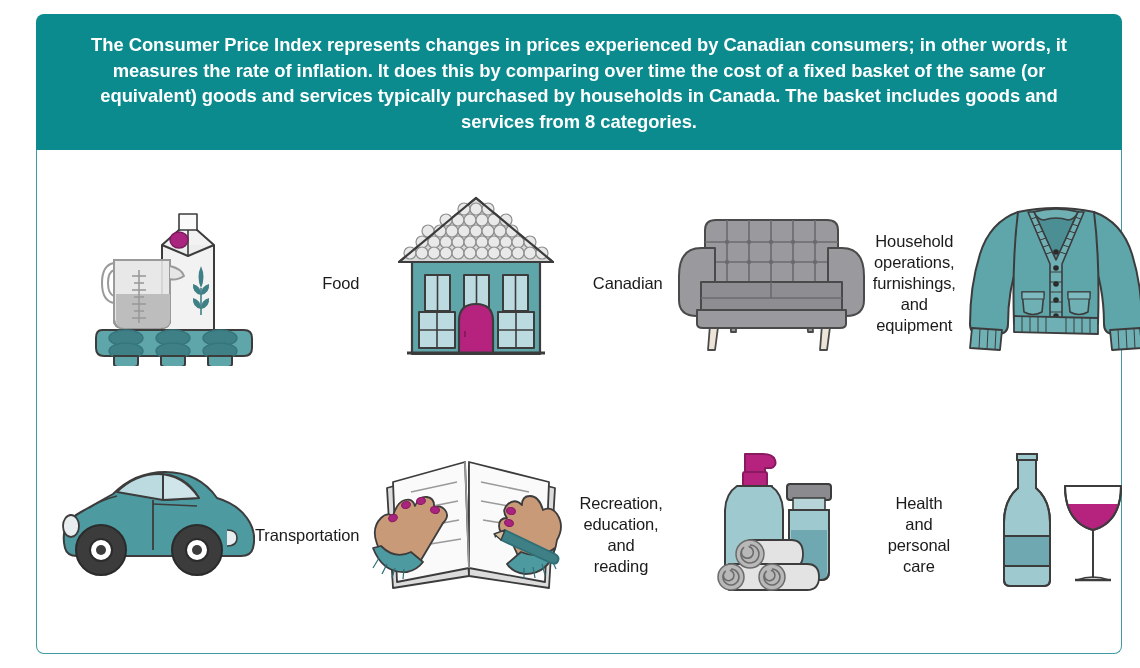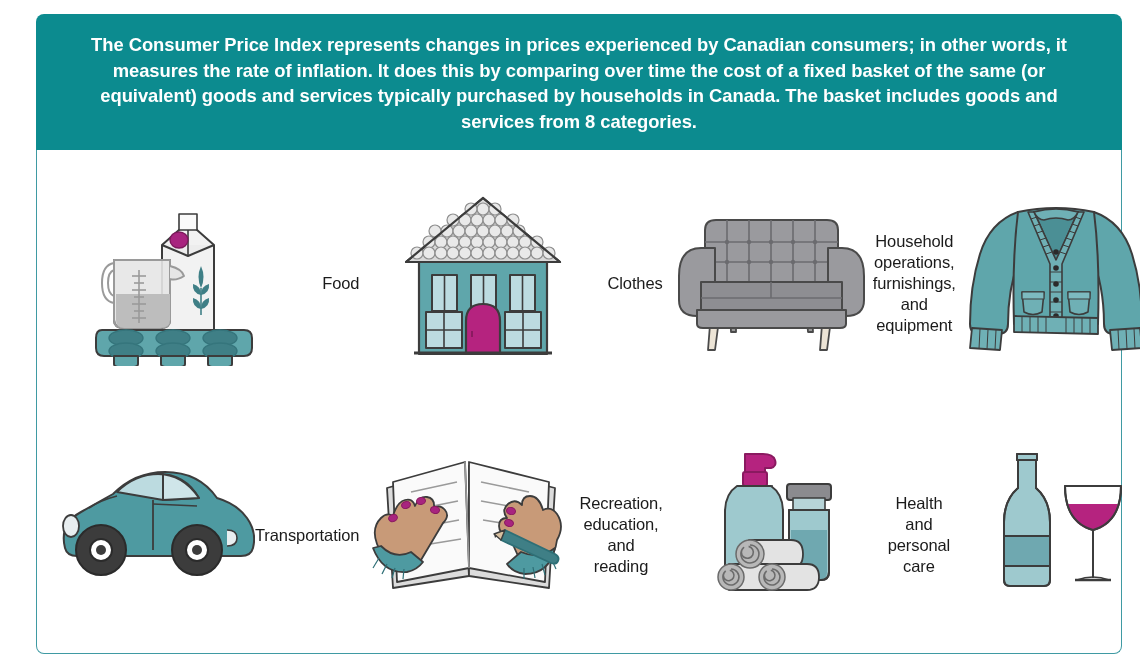--- a/index.html
+++ b/index.html
@@ -204,21 +204,21 @@
                 <path d="M135 122 L135 158"></path>
                   <path d="M117 140 L153 140"></path>
               </g>
 
               <path d="M78 164 L78 131 q0 -17 17 -17 q17 0 17 17 L112 164 Z" fill="#b5237f"></path>
               <path d="M84 141 L84 147" stroke="#8a1a60" stroke-width="2"></path>
               <path d="M26 163 L164 163" stroke="#3c3c3c" stroke-width="3"></path>
             </g>
           </svg>
         </div>
-        <div class="caption" style="white-space:pre-line">Clothes</div>
+        <div class="caption" style="white-space:pre-line">Canadian</div>
       </div>
 
       <div class="cell r1">
         <div class="art">
           <svg width="210" height="176" viewBox="0 0 210 176">
             <g stroke="#4a4a4a" stroke-width="2" stroke-linejoin="round">
 
               <g fill="#ece4d6" stroke="#4a4a4a" stroke-width="1.8">
                 <path d="M48 122 L57 122 L52 160 L45 160 Z"></path>
                 <path d="M160 122 L169 122 L164 160 L157 160 Z"></path>

